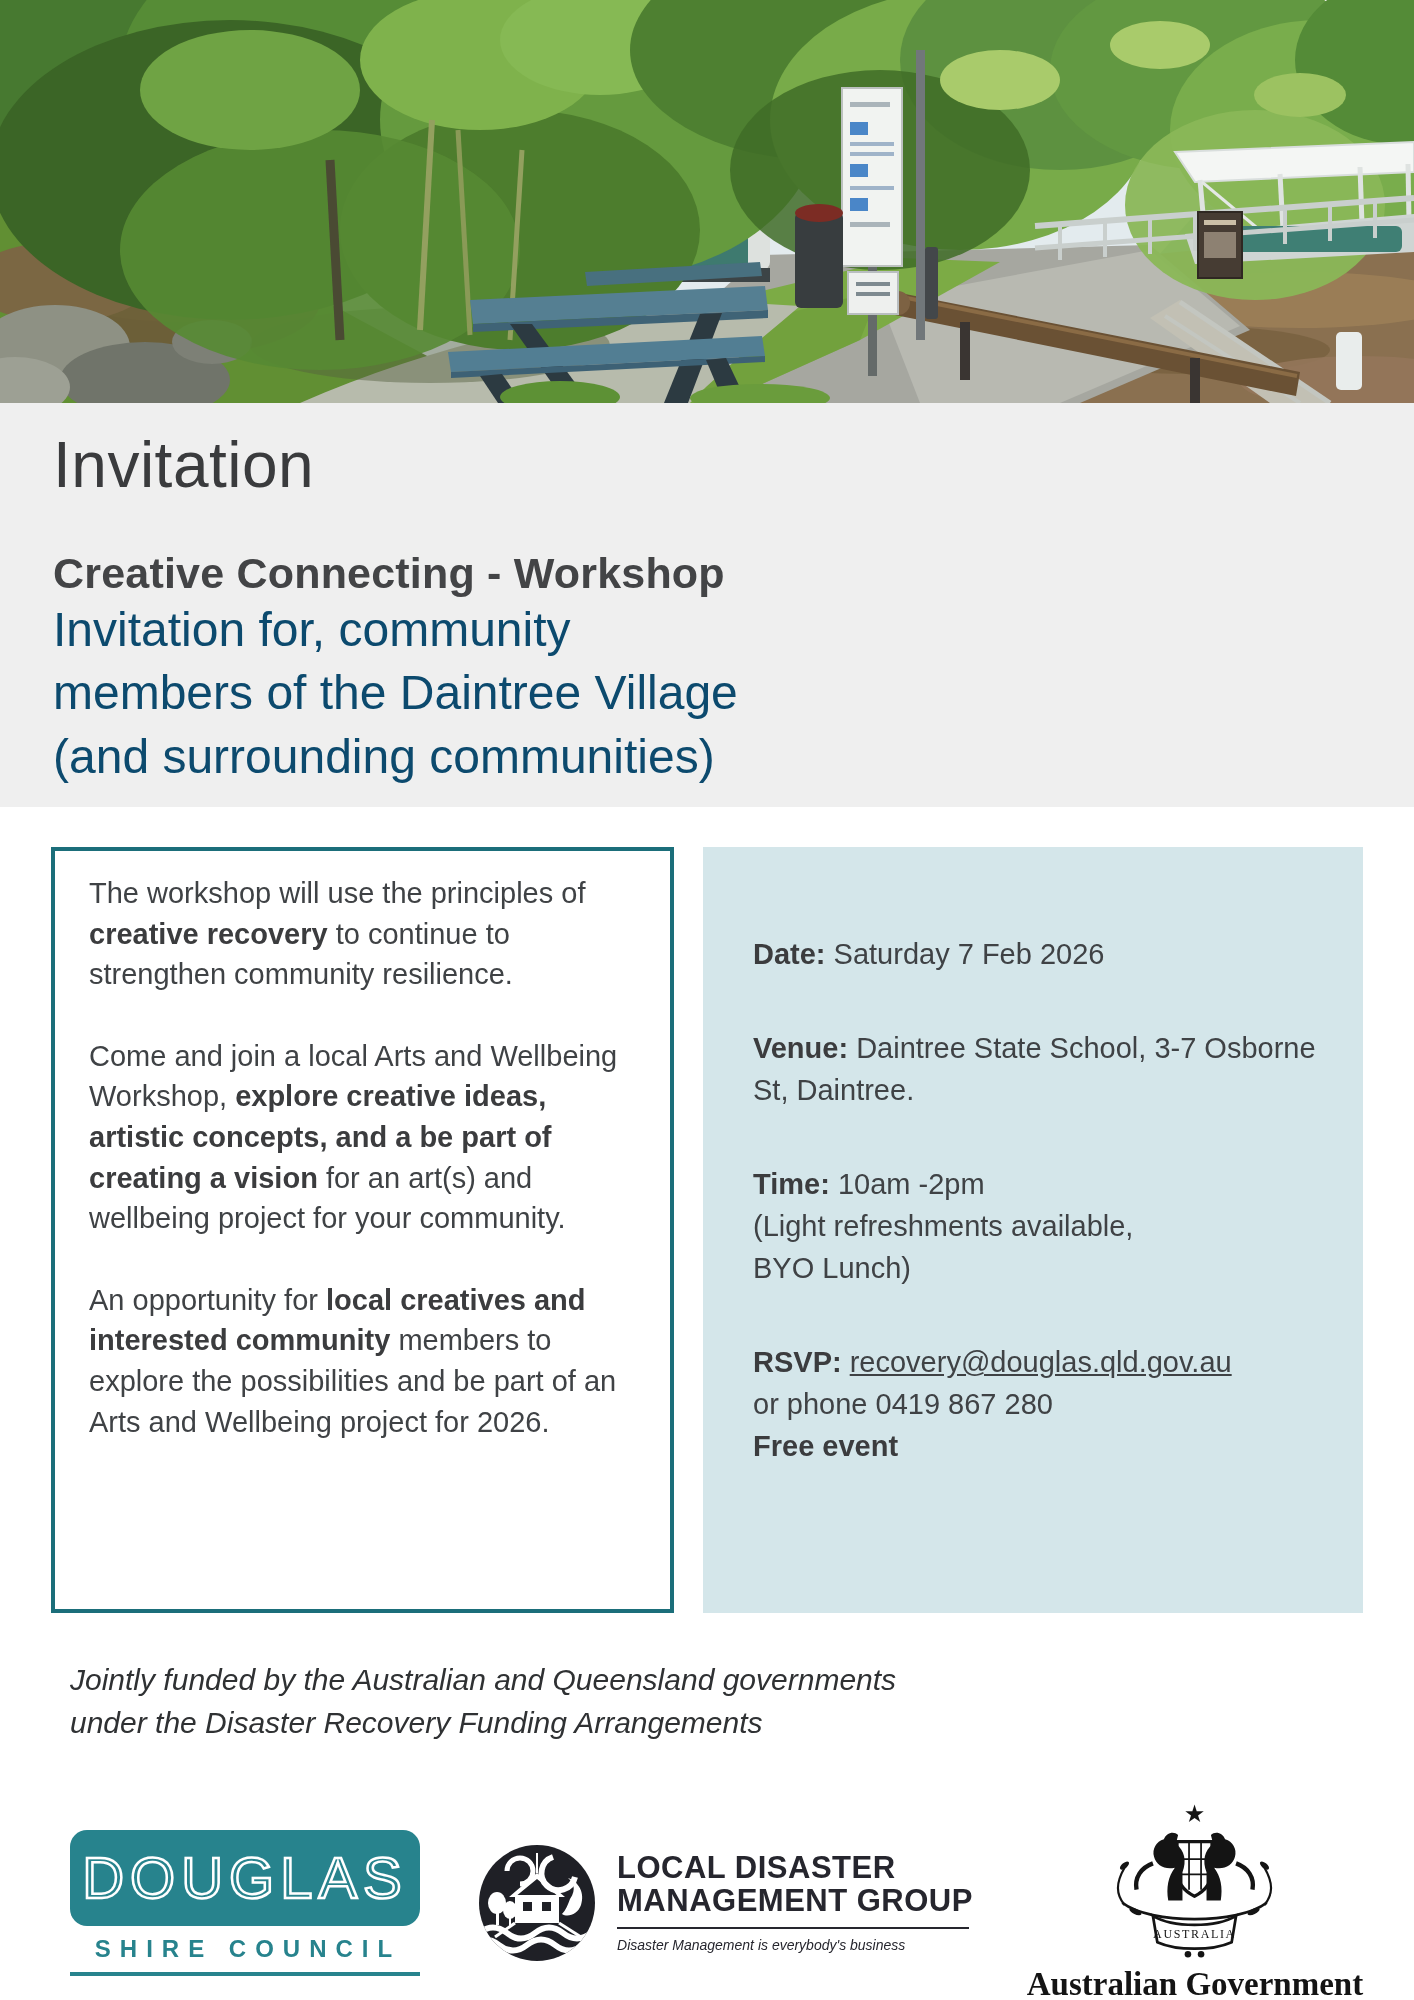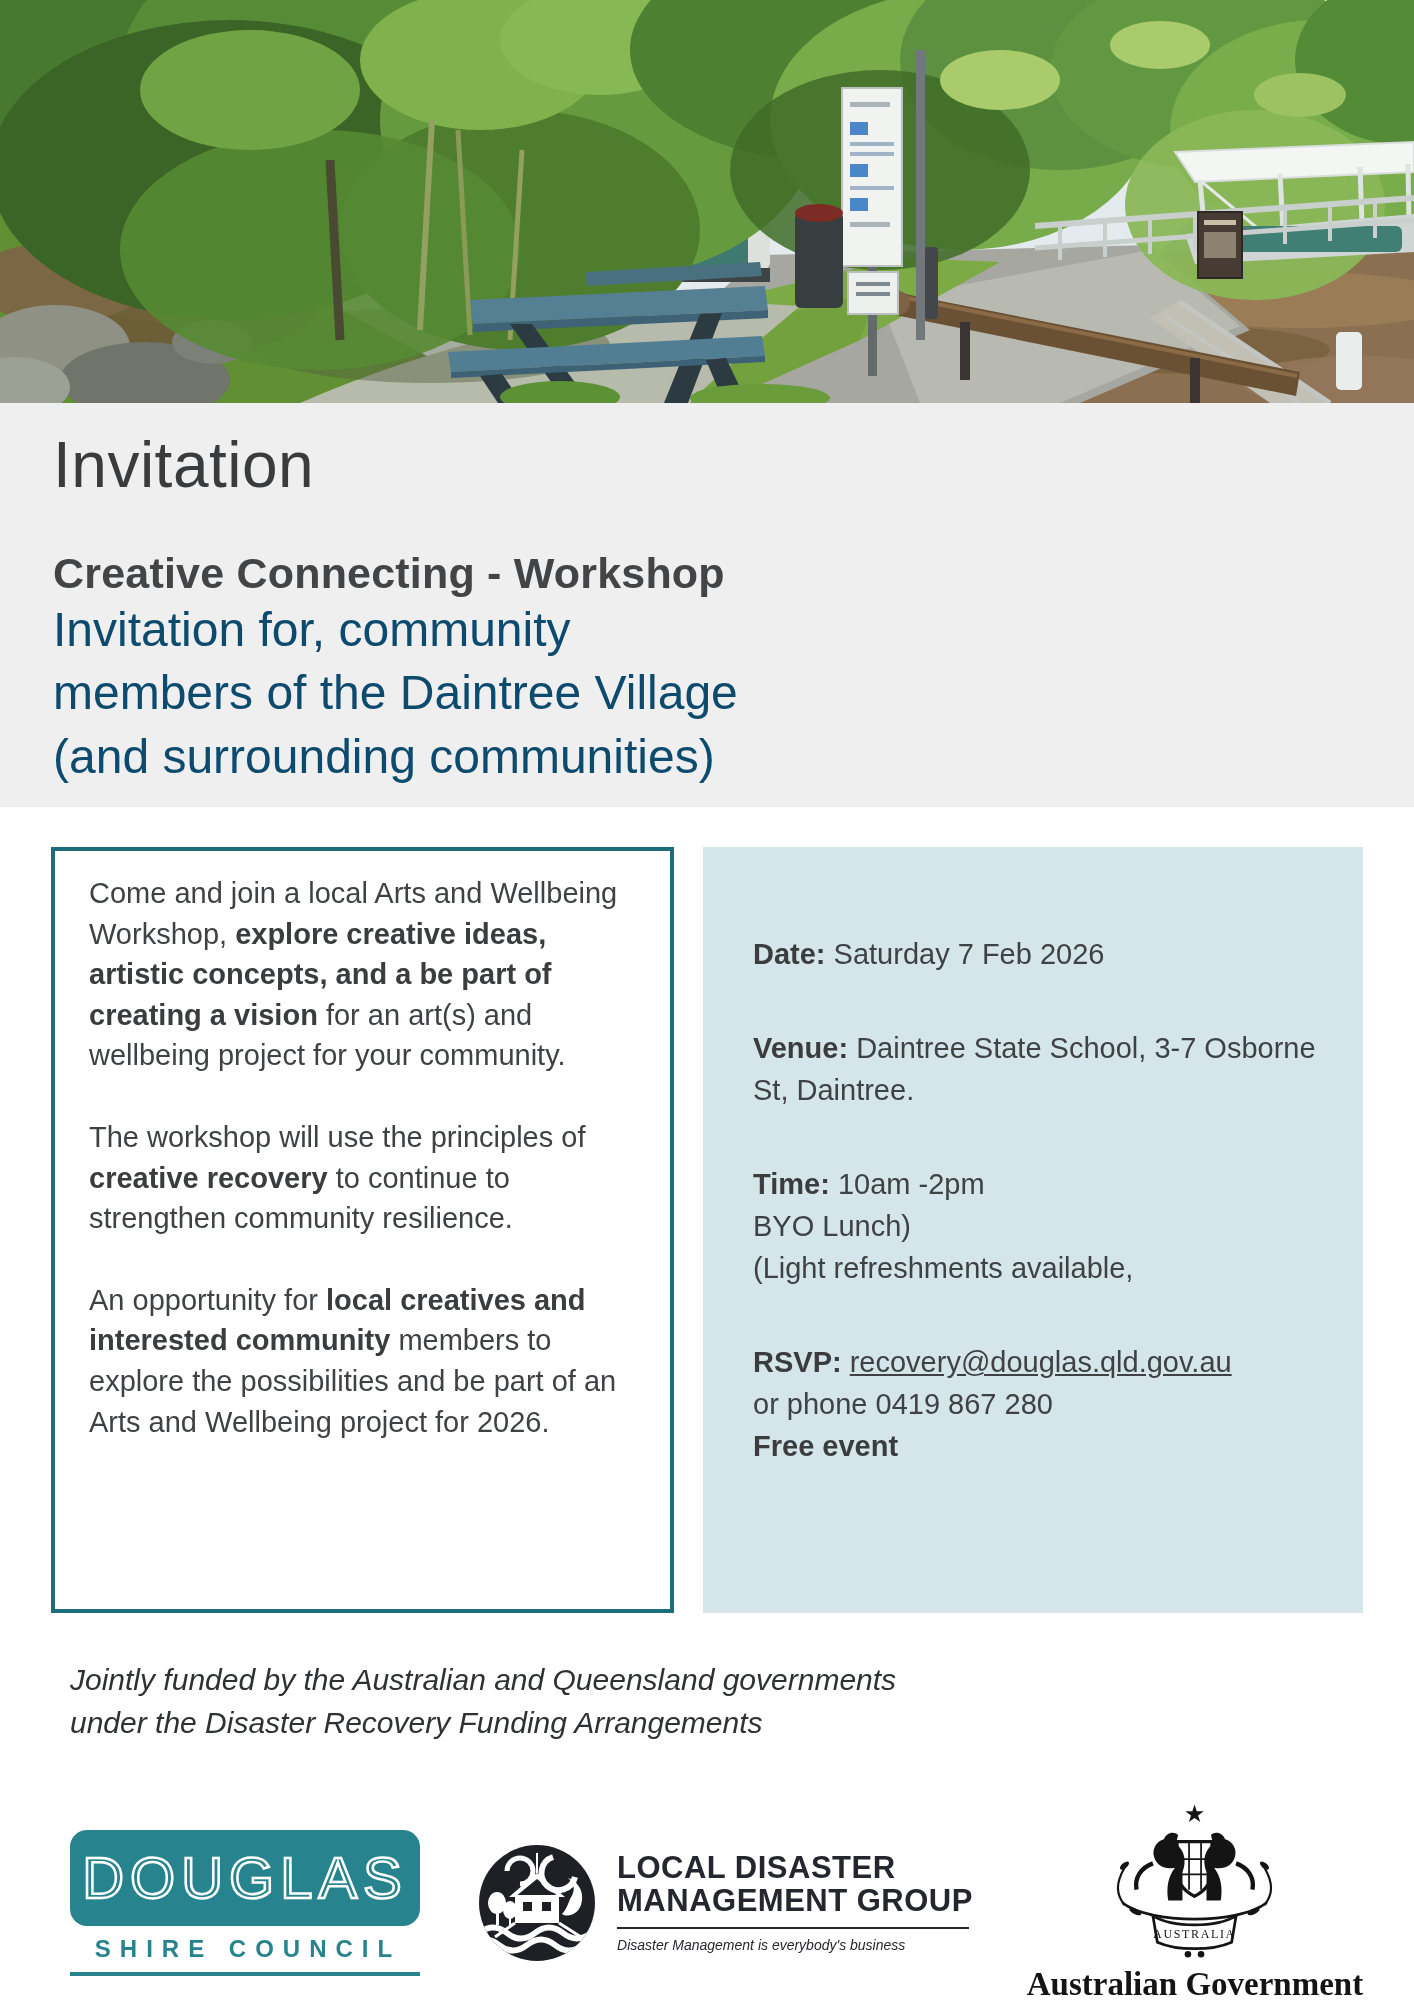--- a/index.html
+++ b/index.html
@@ -238,36 +238,36 @@
 
   <div class="hero">
     <h1>Invitation</h1>
     <h2>Creative Connecting - Workshop</h2>
     <div class="sub">Invitation for, community members of the Daintree Village (and surrounding communities)</div>
   </div>
 
   <div class="content">
 
     <div class="card-left">
+      <p><span>The workshop will use the principles of </span><strong>creative recovery</strong><span> to continue to strengthen community resilience.</span></p>
       <p><span>Come and join a local Arts and Wellbeing Workshop, </span><strong>explore creative ideas, artistic concepts, and a be part of creating a vision</strong><span> for an art(s) and wellbeing project for your community.</span></p>
-      <p><span>The workshop will use the principles of </span><strong>creative recovery</strong><span> to continue to strengthen community resilience.</span></p>
       <p><span>An opportunity for </span><strong>local creatives and interested community</strong><span> members to explore the possibilities and be part of an Arts and Wellbeing project for 2026.</span></p>
     </div>
 
     <div class="card-right">
       <div class="group">
         <strong>Date:</strong><span> Saturday 7 Feb 2026</span>
       </div>
       <div class="group">
         <strong>Venue:</strong><span> Daintree State School, 3-7 Osborne St, Daintree.</span>
       </div>
       <div class="group">
         <div><strong>Time:</strong><span> 10am -2pm</span></div>
+        <div>(Light refreshments available,</div>
         <div>BYO Lunch)</div>
-        <div>(Light refreshments available,</div>
       </div>
       <div class="group">
         <div><strong>RSVP:</strong> <a class="email">recovery@douglas.qld.gov.au</a></div>
         <div>or phone 0419 867 280</div>
         <div><strong>Free event</strong></div>
       </div>
     </div>
 
   </div>
 

